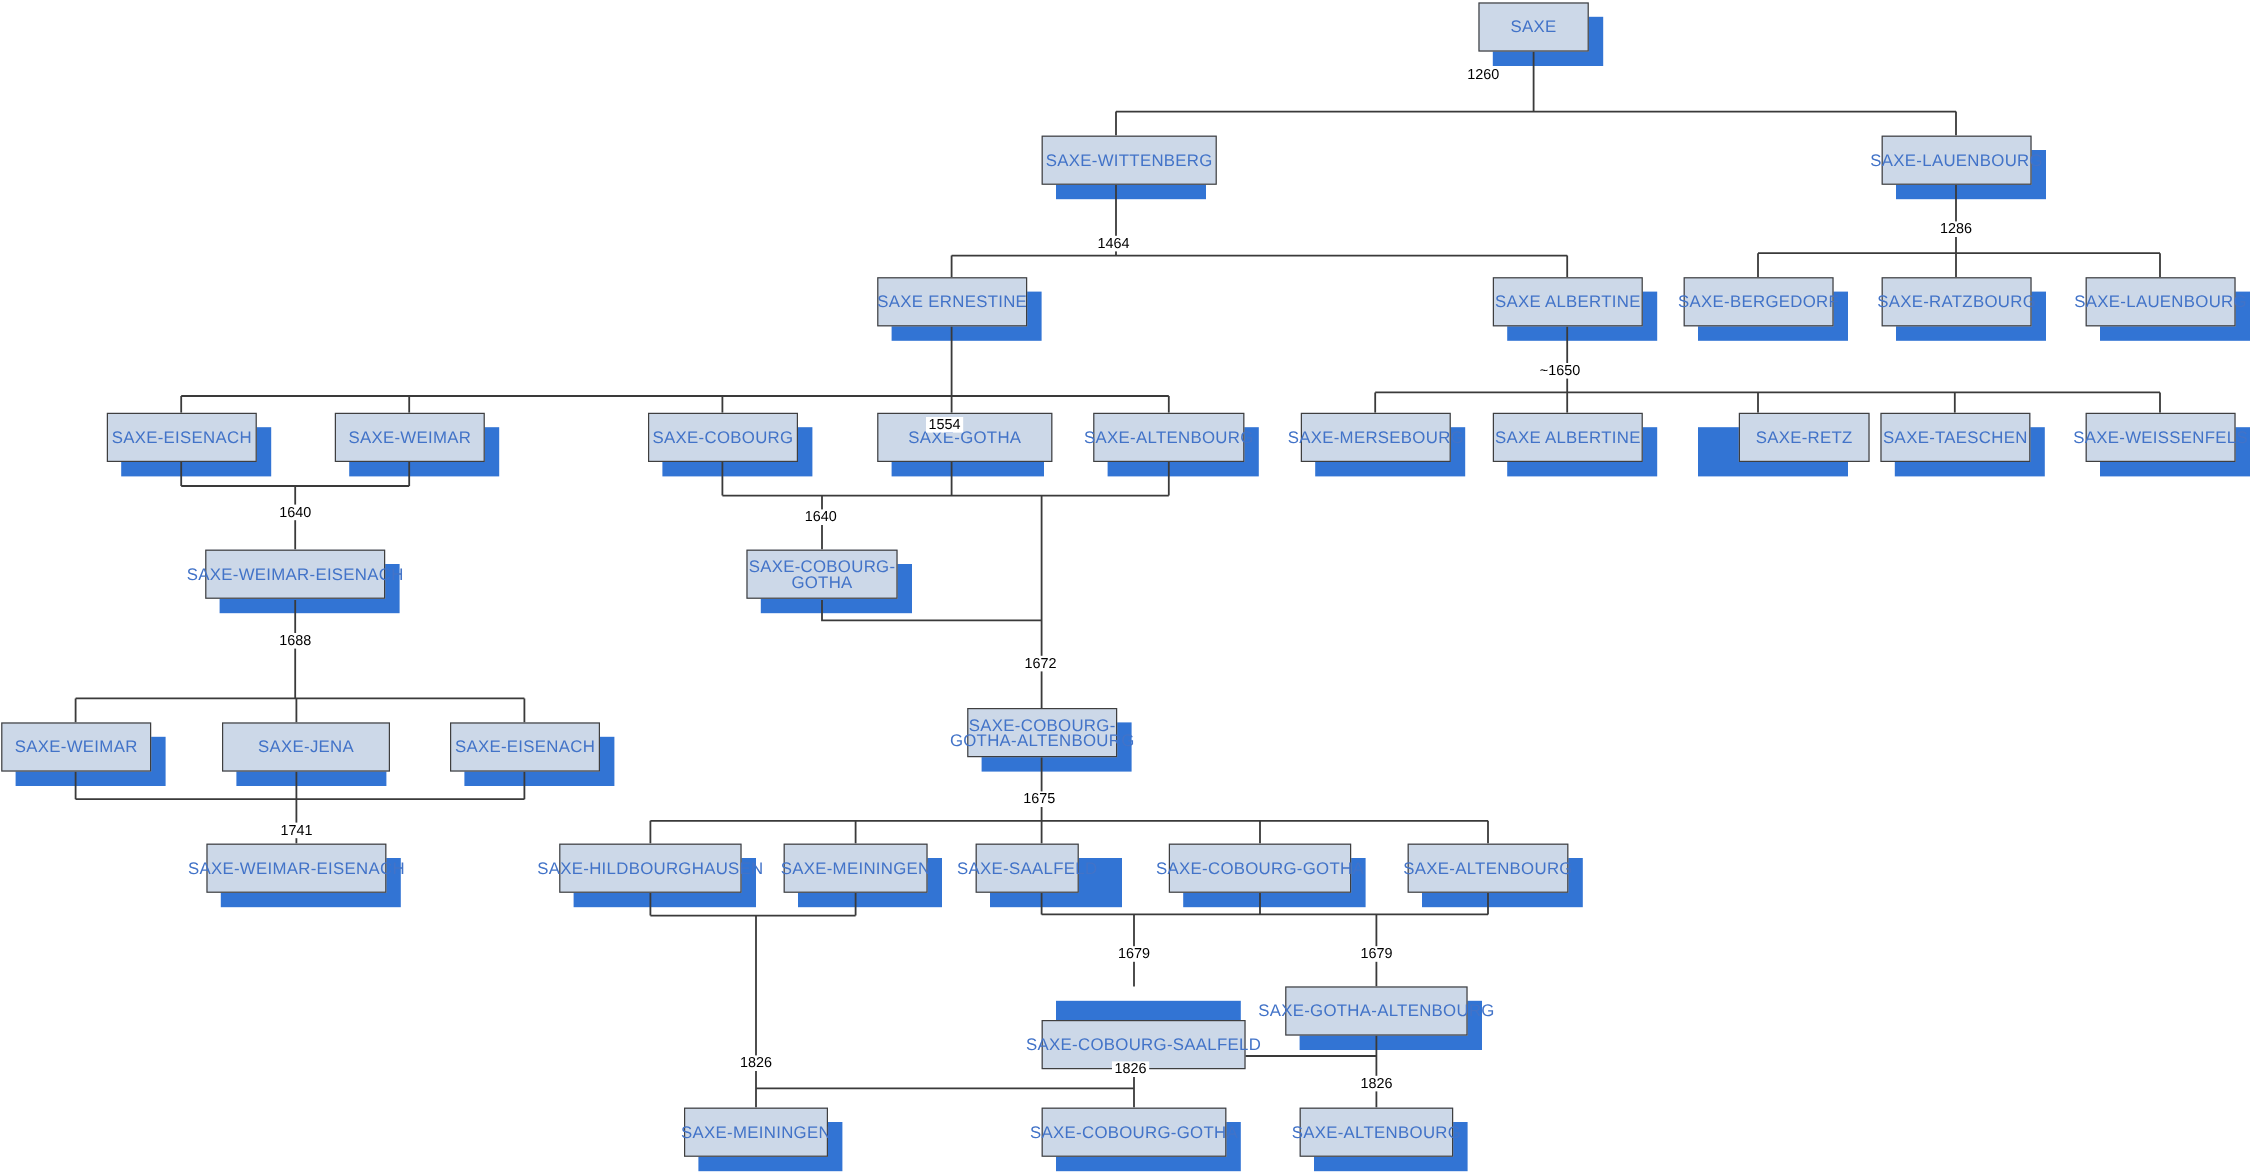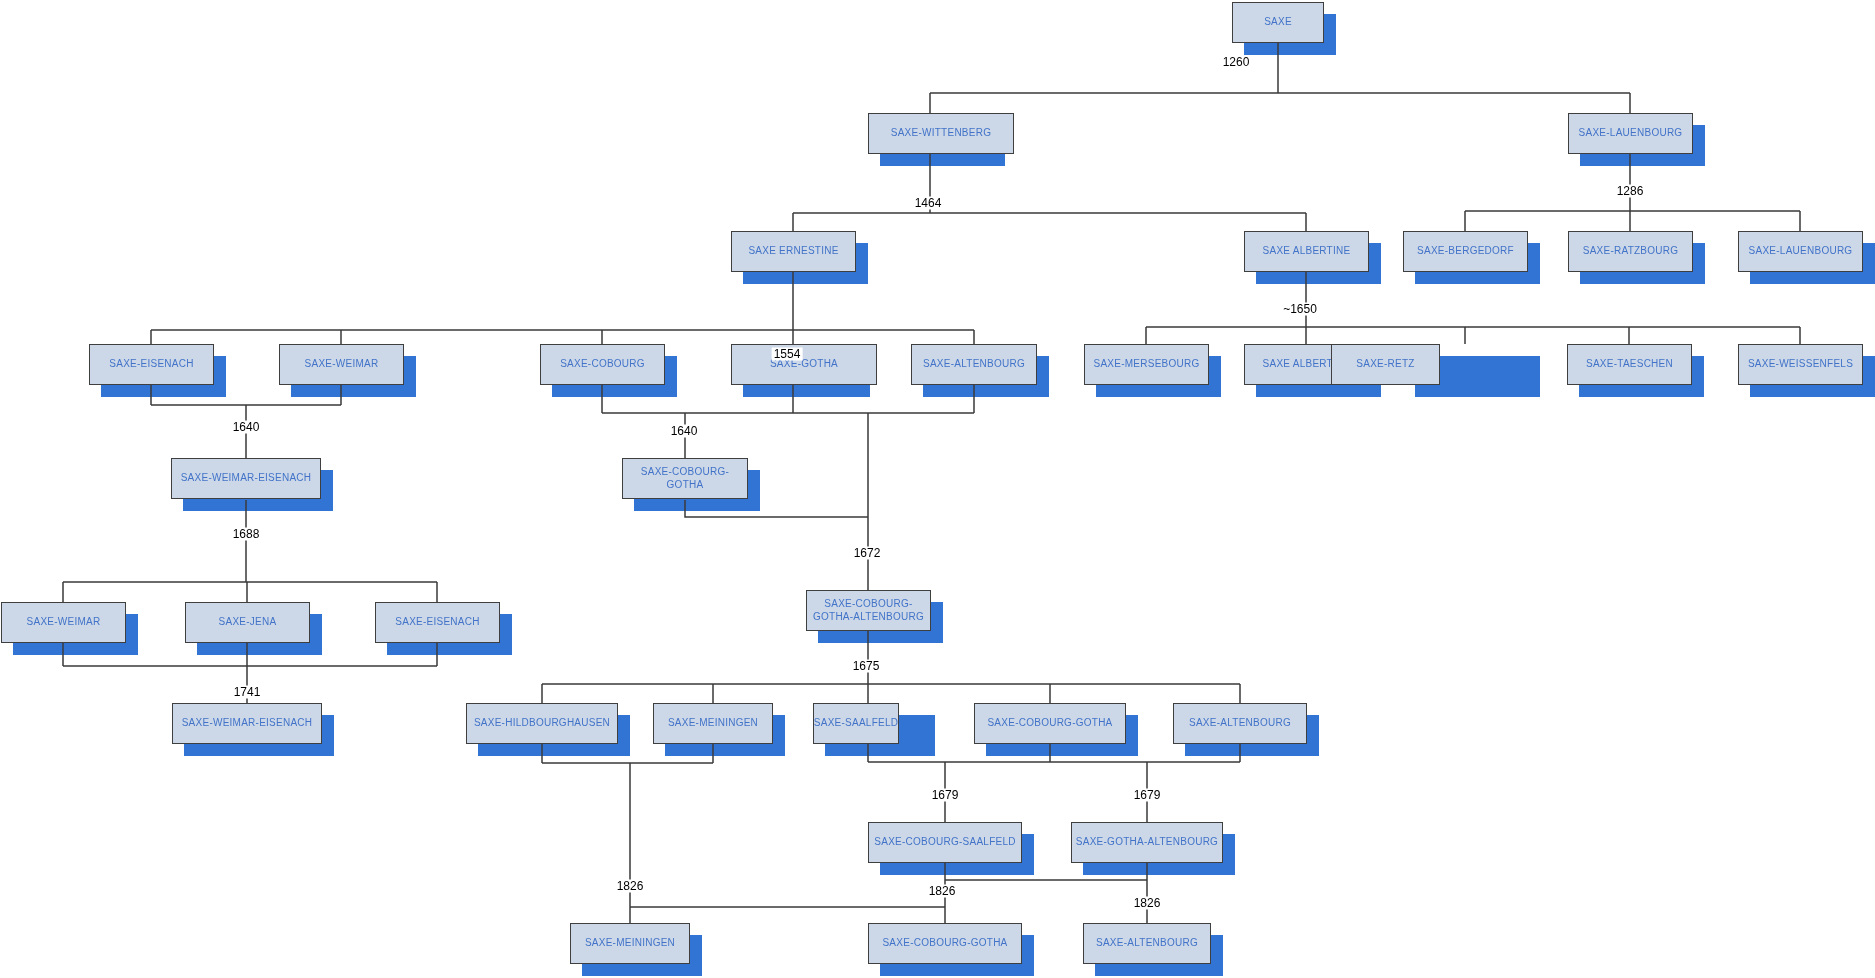--- a/index.html
+++ b/index.html
@@ -5,21 +5,21 @@
   html,body{margin:0;padding:0;background:#fff;}
   .stage{
     position:relative;width:1875px;height:978px;background:var(--background,#fff);
     font-family:"Liberation Sans",sans-serif;overflow:hidden;
   }
   .node{
     position:absolute;height:41px;box-sizing:border-box;
     background:var(--box-fill,#ccd8e8);
     border:1.5px solid var(--box-border,#3f3f3f);
     color:var(--box-text,#4273c8);
-    font-size:10px;line-height:12.5px;letter-spacing:.25px;
+    font-size:14px;line-height:12.5px;letter-spacing:.25px;
     display:flex;flex-direction:column;align-items:center;justify-content:center;
     text-align:center;z-index:3;white-space:nowrap;
   }
   .node-shadow{position:absolute;height:41px;background:var(--box-shadow,#3274d4);z-index:1;}
   .connectors{position:absolute;left:0;top:0;z-index:2;}
   .connectors path{stroke:var(--line,#3a3a3a);stroke-width:1.5;fill:none;}
   .date{
     position:absolute;transform:translate(-50%,-50%);
     background:var(--background,#fff);color:var(--date-text,#000);
     font-size:12px;line-height:13px;padding:0 2px;z-index:4;white-space:nowrap;
@@ -58,46 +58,46 @@
   <div class="node" style="left:1568px;top:231px;width:125px">SAXE-RATZBOURG</div>
   <div class="node" style="left:1738px;top:231px;width:125px">SAXE-LAUENBOURG</div>
 
   <div class="node" style="left:89px;top:344px;width:125px">SAXE-EISENACH</div>
   <div class="node" style="left:279px;top:344px;width:125px">SAXE-WEIMAR</div>
   <div class="node" style="left:540px;top:344px;width:125px">SAXE-COBOURG</div>
   <div class="node" style="left:731px;top:344px;width:146px">SAXE-GOTHA</div>
   <div class="node" style="left:911px;top:344px;width:126px">SAXE-ALTENBOURG</div>
   <div class="node" style="left:1084px;top:344px;width:125px">SAXE-MERSEBOURG</div>
   <div class="node" style="left:1244px;top:344px;width:125px">SAXE ALBERTINE</div>
-  <div class="node" style="left:1331px;top:344px;width:109px">SAXE-RETZ</div>
+  <div class="node" style="left:1449px;top:344px;width:109px">SAXE-RETZ</div>
   <div class="node" style="left:1567px;top:344px;width:125px">SAXE-TAESCHEN</div>
   <div class="node" style="left:1738px;top:344px;width:125px">SAXE-WEISSENFELS</div>
 
   <div class="node" style="left:171px;top:458px;width:150px">SAXE-WEIMAR-EISENACH</div>
   <div class="node" style="left:622px;top:458px;width:126px">
     <span>SAXE-COBOURG-</span>
     <span>GOTHA</span>
   </div>
 
   <div class="node" style="left:1px;top:602px;width:125px">SAXE-WEIMAR</div>
-  <div class="node" style="left:185px;top:602px;width:125px">SAXE-JENA</div>
+  <div class="node" style="left:185px;top:602px;width:140px">SAXE-JENA</div>
   <div class="node" style="left:375px;top:602px;width:125px">SAXE-EISENACH</div>
   <div class="node" style="left:806px;top:590px;width:125px">
     <span>SAXE-COBOURG-</span>
     <span>GOTHA-ALTENBOURG</span>
   </div>
 
   <div class="node" style="left:172px;top:703px;width:150px">SAXE-WEIMAR-EISENACH</div>
   <div class="node" style="left:466px;top:703px;width:152px">SAXE-HILDBOURGHAUSEN</div>
   <div class="node" style="left:653px;top:703px;width:120px">SAXE-MEININGEN</div>
   <div class="node" style="left:813px;top:703px;width:86px">SAXE-SAALFELD</div>
   <div class="node" style="left:974px;top:703px;width:152px">SAXE-COBOURG-GOTHA</div>
   <div class="node" style="left:1173px;top:703px;width:134px">SAXE-ALTENBOURG</div>
 
-  <div class="node" style="left:868px;top:822px;width:154px">SAXE-COBOURG-SAALFELD</div>
+  <div class="node" style="left:868px;top:850px;width:170px">SAXE-COBOURG-SAALFELD</div>
   <div class="node" style="left:1071px;top:822px;width:152px">SAXE-GOTHA-ALTENBOURG</div>
 
   <div class="node" style="left:570px;top:923px;width:120px">SAXE-MEININGEN</div>
   <div class="node" style="left:868px;top:923px;width:154px">SAXE-COBOURG-GOTHA</div>
   <div class="node" style="left:1083px;top:923px;width:128px">SAXE-ALTENBOURG</div>
 
   <div class="date" style="left:1236px;top:62px">1260</div>
   <div class="date" style="left:928px;top:203px">1464</div>
   <div class="date" style="left:1630px;top:191px">1286</div>
   <div class="date" style="left:787px;top:354px">1554</div>

